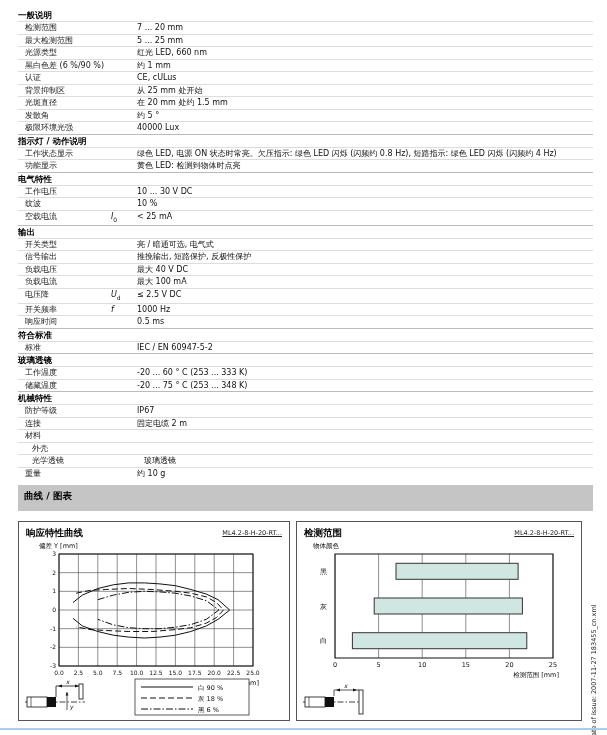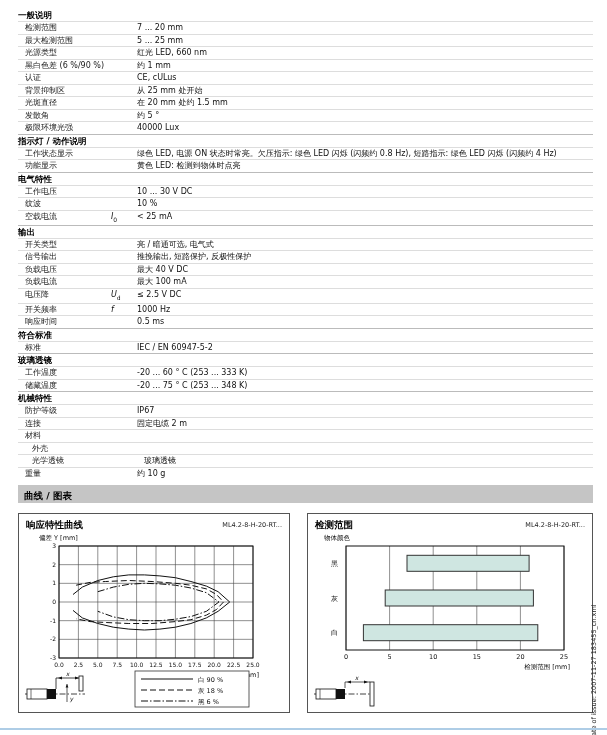--- a/index.html
+++ b/index.html
@@ -6,26 +6,26 @@
   body{width:607px;height:735px;background:#fff;font-family:"DejaVu Sans",sans-serif;color:#111;position:relative;overflow:hidden;}
   .spec{margin:0 14px 0 18px;padding-top:11px;}
   .sec-title{font-size:8.5px;font-weight:bold;line-height:12px;border-top:1px solid #bbb;color:#000;}
   .sec-title.first{border-top:none;margin-top:-2px;}
   .row{display:flex;border-top:1px solid #ddd;font-size:8px;line-height:11.5px;align-items:flex-start;}
   .lbl{width:86px;padding-left:7px;flex:none;color:#222;}
   .sym{width:26px;flex:none;font-style:italic;}
   .sym sub{font-size:6px;font-style:normal;}
   .val{flex:1;color:#111;}
   .row.indent .lbl{padding-left:14px;}
-  .band{margin:6px 14px 0 18px;background:#c5c5c5;font-size:9.5px;font-weight:bold;line-height:22px;height:18px;padding-left:6px;color:#000;}
-  .charts{margin:10px 14px 0 18px;display:flex;gap:17px;}
+  .band{margin:6px 14px 0 18px;background:#c5c5c5;font-size:9.5px;font-weight:bold;line-height:22px;height:26px;padding-left:6px;color:#000;}
+  .charts{margin:10px 14px 0 18px;display:flex;gap:6px;}
   .panel{border:1px solid #555;background:#fff;}
   .panel-header{display:flex;justify-content:space-between;align-items:flex-start;padding:5px 7px 0 7px;}
   .panel-title{font-size:9.5px;font-weight:bold;color:#000;}
-  .panel-model{font-size:6.5px;color:#222;padding-top:2px;}
+  .panel-model{font-size:6.5px;color:#222;padding-top:2px;text-decoration:underline;}
   svg.chart{display:block;font-family:"DejaVu Sans",sans-serif;}
   .vfooter{position:absolute;left:590px;top:741px;transform:rotate(-90deg);transform-origin:0 0;white-space:nowrap;font-size:6.5px;color:#222;}
   .blue-line{position:absolute;left:0;top:728px;width:607px;height:2px;background:#aecde6;}
 </style>
 </head>
 <body>
 
 <div class="spec">
     <div class="sec-title first">一般说明</div>
     <div class="row">

